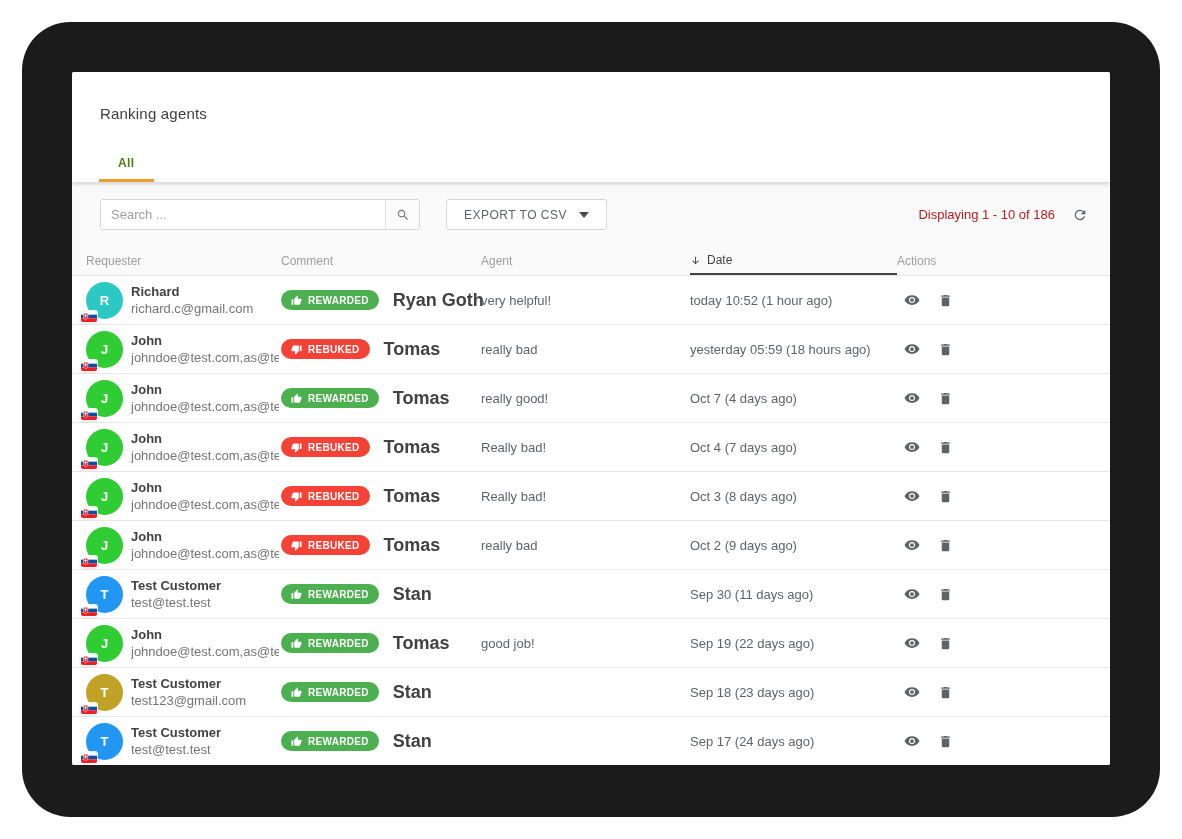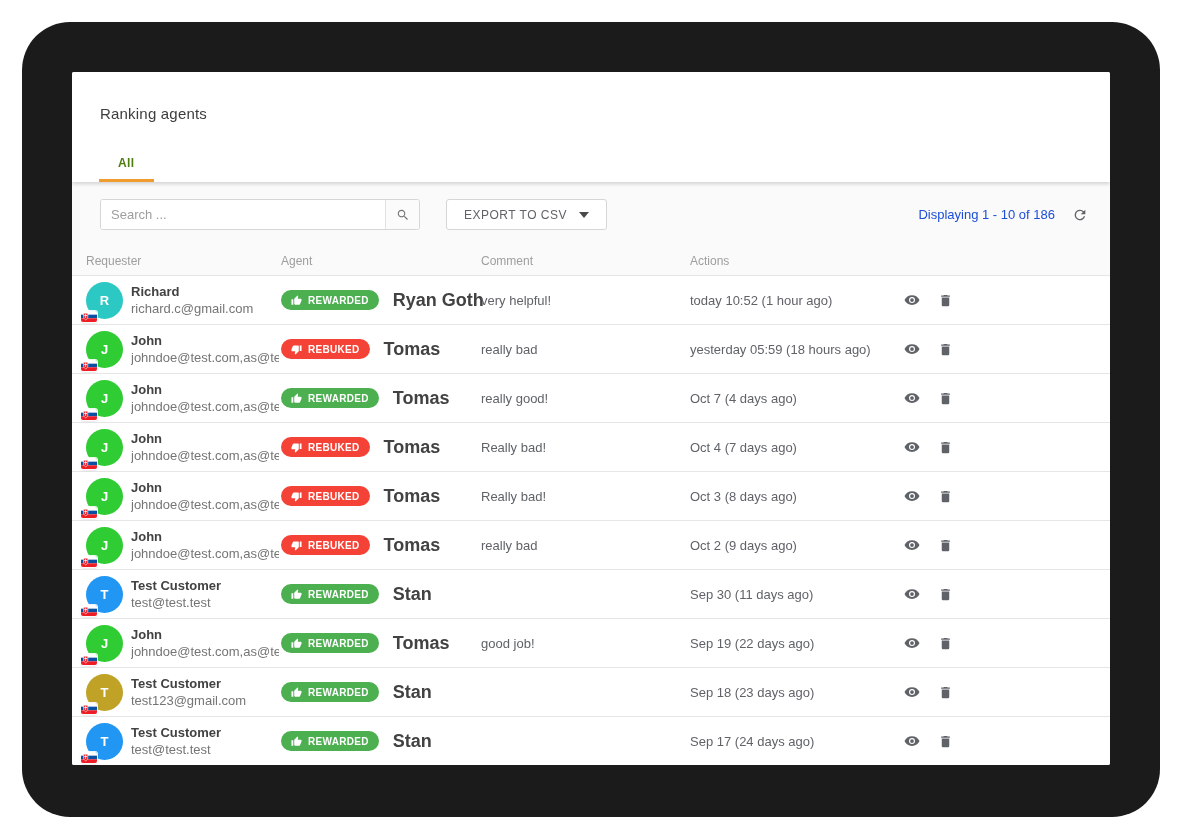--- a/index.html
+++ b/index.html
@@ -26,21 +26,21 @@
   .toolbar { height:65px; display:flex; align-items:center; padding:0 14px 0 28px; position:relative; z-index:2; }
   .search-group { display:flex; width:320px; height:31px; border:1px solid #d6d6d6; border-radius:3px; background:#fff; overflow:hidden; }
   .search-input { flex:1; border:none; outline:none; padding:0 10px; font-size:13px; color:#424242; background:#fff; font-family:"Liberation Sans", sans-serif; }
   .search-input::placeholder { color:#9e9e9e; }
   .search-btn { width:34px; display:flex; align-items:center; justify-content:center; background:#fbfbfb; border-left:1px solid #e3e3e3; cursor:pointer; }
   .search-btn svg { width:14px; height:14px; fill:#757575; }
   .export-btn { margin-left:26px; height:31px; padding:0 17px; background:#fff; border:1px solid #d6d6d6; border-radius:3px;
     display:flex; align-items:center; gap:12px; font-size:12px; font-weight:500; letter-spacing:.5px; color:#5f6368; cursor:pointer;text-align:right; }
   .caret-down { width:0; height:0; border-left:5px solid transparent; border-right:5px solid transparent; border-top:6px solid #4a4a4a; }
   .toolbar-spacer { flex:1; }
-  .displaying { font-size:13px; color:#1d4ed8; margin-right:15px; }
+  .displaying { font-size:13px; color:#b91c1c; margin-right:15px; }
   .refresh-btn { width:20px; height:20px; display:flex; align-items:center; justify-content:center; cursor:pointer; margin-right:6px; }
   .refresh-btn svg { width:16px; height:16px; fill:#5f6368; }
 
   
   .grid-row { display:grid; grid-template-columns:195px 200px 209px 207px 1fr; padding-left:14px; align-items:center; }
   .thead { height:28px; font-size:12px; color:#9e9e9e; }
   .thead .hcell { height:100%; display:flex; align-items:center; }
   .hcell.sorted { color:#424242; border-bottom:2px solid #424242; gap:6px; font-weight:400; }
   .sort-arrow svg { width:11px; height:11px; fill:#424242; display:block; }
 
@@ -106,22 +106,30 @@
       <div class="displaying">Displaying 1 - 10 of 186</div>
       <div class="refresh-btn">
         <svg viewBox="0 0 24 24">
             <path d="M17.65 6.35A7.96 7.96 0 0 0 12 4a8 8 0 1 0 7.73 10h-2.08A6 6 0 1 1 12 6c1.66 0 3.14.69 4.22 1.78L13 11h7V4l-2.35 2.35z"></path>
           </svg>
       </div>
     </div>
 
     <div class="grid-row thead">
       <div class="hcell">Requester</div>
+      <div class="hcell">Comment</div>
       <div class="hcell">Agent</div>
-      <div class="hcell">Comment</div>
+      <div class="hcell sorted">
+        <span class="sort-arrow">
+          <svg viewBox="0 0 24 24">
+              <path d="M11 4v12.17l-4.59-4.58L5 13l7 7 7-7-1.41-1.41L13 16.17V4h-2z"></path>
+            </svg>
+        </span>
+        <span>Date</span>
+      </div>
       <div class="hcell">Actions</div>
     </div>
 
     <div id="table-body">
   <div class="grid-row row">
     <div class="req-cell">
       <div class="avatar-wrap">
         <div class="avatar" style="background: rgb(43, 200, 196);">R</div>
         <span class="flag">
           <svg viewBox="0 0 16 11">

